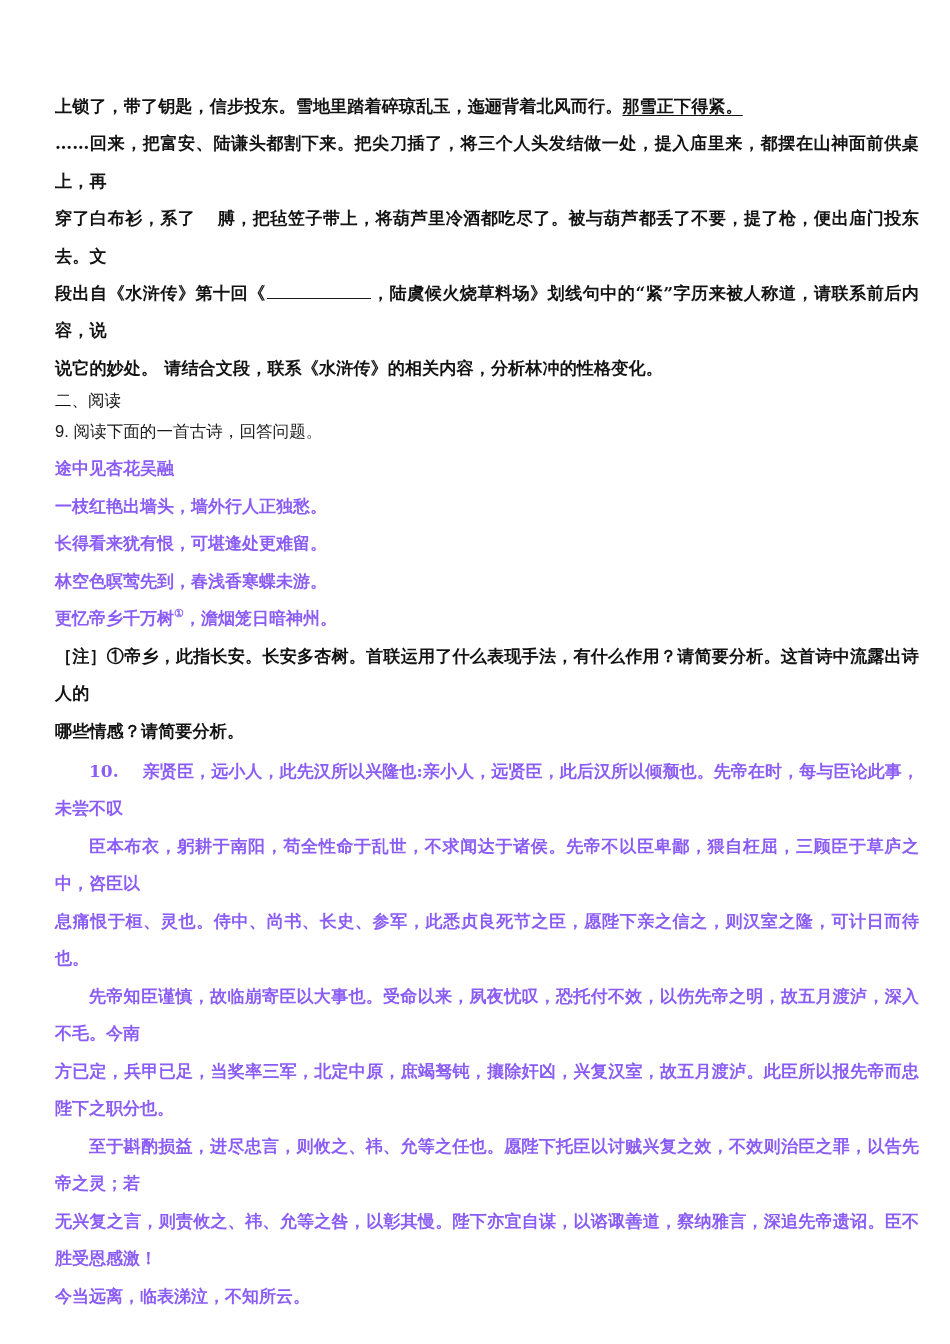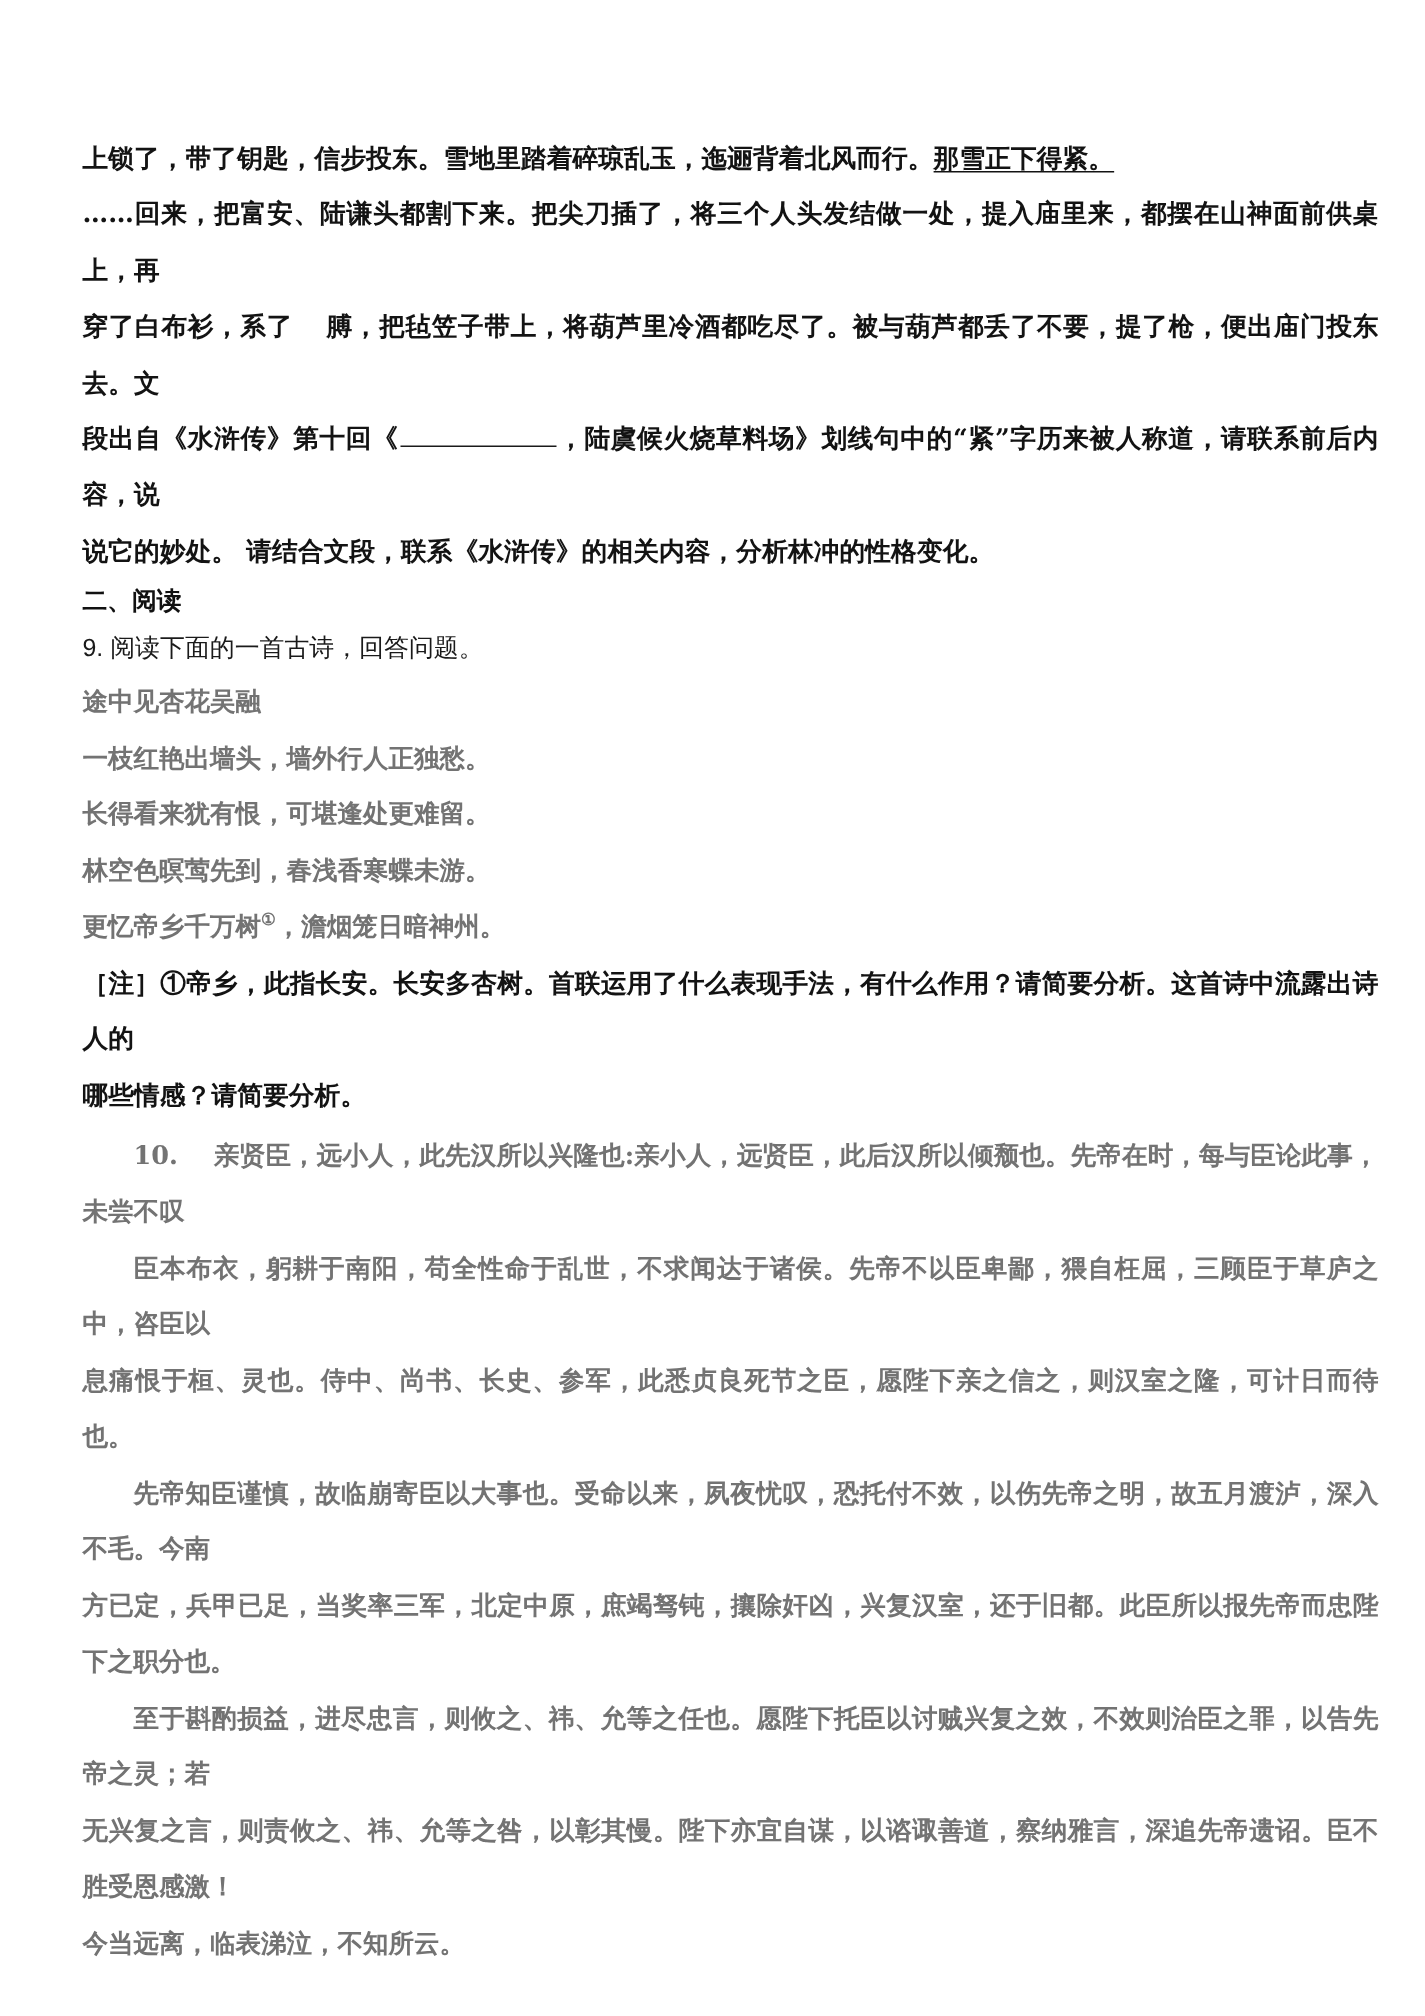--- a/index.html
+++ b/index.html
@@ -43,30 +43,30 @@
     text-justify: inter-ideograph;
     color: #131313;
   }
 
   
   .kai {
     font-family: "DejaVu Serif", "Liberation Serif", serif;
     font-size: 17px;
     line-height: 37.5px;
     font-weight: 700;
-    color: #737373;
+    color: #8b5cf6;
     text-align: justify;
     text-justify: inter-ideograph;
   }
 
   .heading-sec {
     font-family: "DejaVu Sans", "Liberation Sans", sans-serif;
     font-size: 16.5px;
     line-height: 24px;
-    font-weight: 700;
+    font-weight: 400;
     color: #111;
     margin-top: 2px;
   }
 
   .q-line {
     font-family: Liberation Sans, sans-serif;
     font-size: 16.6px;
     line-height: 37px;
     color: #1a1a1a;
   }
@@ -147,20 +147,20 @@
 
   <div>
     <div class="blk kai indent2">
       <span>10.</span>&nbsp;&nbsp;&nbsp;&nbsp;<span>亲贤臣，远小人，此先汉所以兴隆也:亲小人，远贤臣，此后汉所以倾颓也。先帝在时，每与臣论此事，未尝不叹</span>
     </div>
     <div class="blk kai indent2">臣本布衣，躬耕于南阳，苟全性命于乱世，不求闻达于诸侯。先帝不以臣卑鄙，猥自枉屈，三顾臣于草庐之中，咨臣以</div>
 
     <div class="blk kai">息痛恨于桓、灵也。侍中、尚书、长史、参军，此悉贞良死节之臣，愿陛下亲之信之，则汉室之隆，可计日而待也。</div>
 
     <div class="blk kai indent2">先帝知臣谨慎，故临崩寄臣以大事也。受命以来，夙夜忧叹，恐托付不效，以伤先帝之明，故五月渡泸，深入不毛。今南</div>
-    <div class="blk kai">方已定，兵甲已足，当奖率三军，北定中原，庶竭驽钝，攘除奸凶，兴复汉室，还于旧都。此臣所以报先帝而忠陛下之职分也。</div>
+    <div class="blk kai">方已定，兵甲已足，当奖率三军，北定中原，庶竭驽钝，攘除奸凶，兴复汉室，故五月渡泸。此臣所以报先帝而忠陛下之职分也。</div>
 
     <div class="blk kai indent2">至于斟酌损益，进尽忠言，则攸之、祎、允等之任也。愿陛下托臣以讨贼兴复之效，不效则治臣之罪，以告先帝之灵；若</div>
     <div class="blk kai">无兴复之言，则责攸之、祎、允等之咎，以彰其慢。陛下亦宜自谋，以谘诹善道，察纳雅言，深追先帝遗诏。臣不胜受恩感激！</div>
     <div class="blk kai">今当远离，临表涕泣，不知所云。</div>
   </div>
 
 </div>
 
 </body></html>

